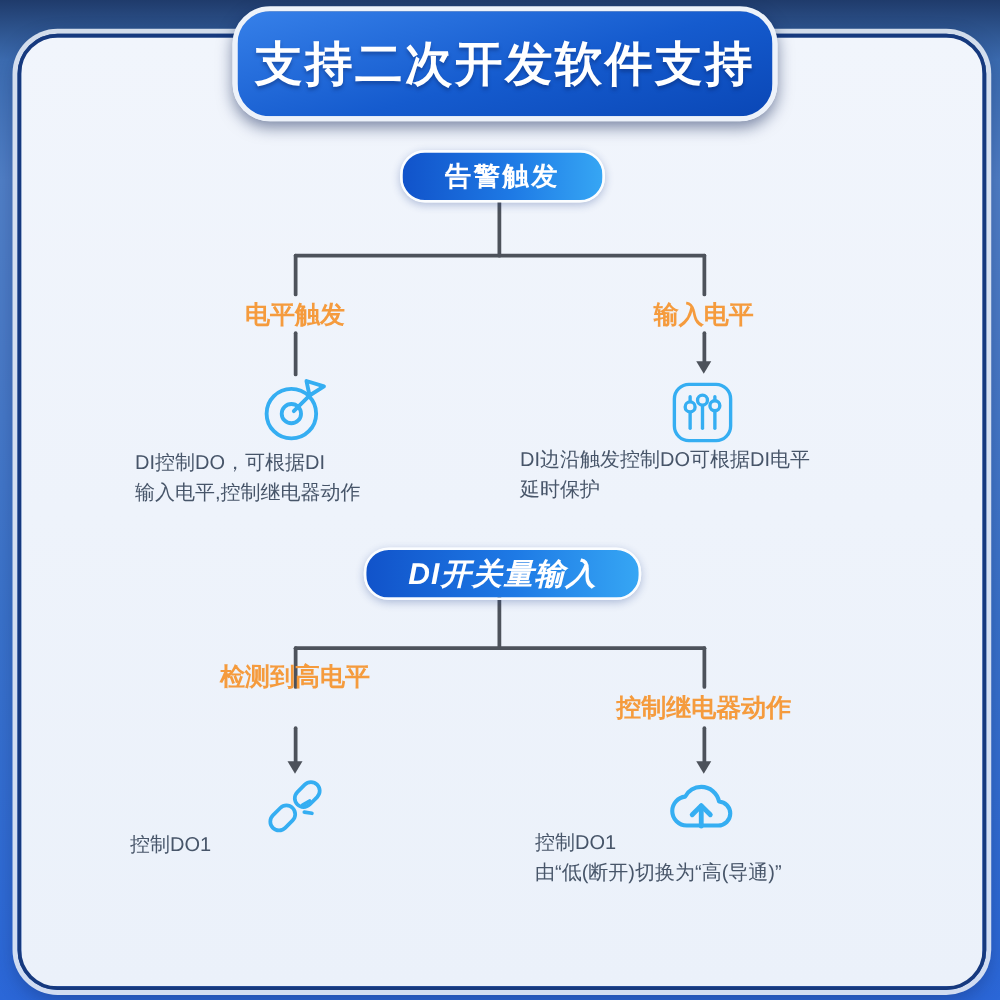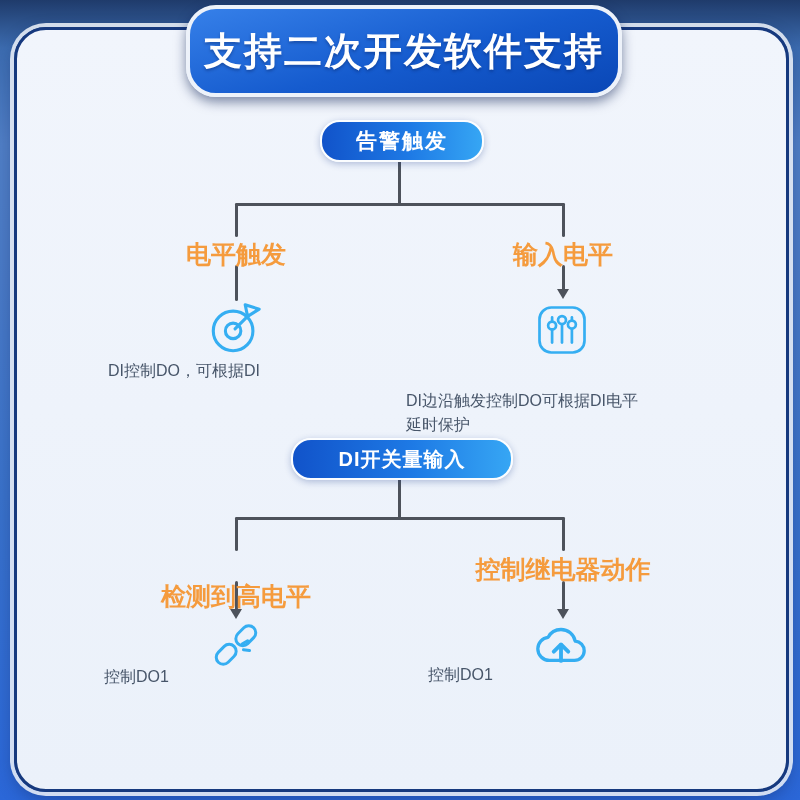--- a/index.html
+++ b/index.html
@@ -15,26 +15,26 @@
           border:4px solid #edf2fa;box-shadow:0 5px 12px rgba(8,28,80,.5);
           display:flex;align-items:center;justify-content:center;z-index:6;}
   .banner-text{color:#ffffff;font-size:38px;font-weight:bold;letter-spacing:2px;white-space:nowrap;
                text-shadow:0 2px 3px rgba(5,25,80,.35);}
   .node{position:absolute;height:38px;border-radius:20px;z-index:4;
         background:linear-gradient(90deg,#1153ca 0%,#1e7ae5 55%,#36a6f4 100%);
         border:2.5px solid #fbfdff;box-shadow:0 2px 7px rgba(25,60,140,.3);
         display:flex;align-items:center;justify-content:center;
         color:#fff;font-weight:bold;white-space:nowrap;text-align:right;}
   .node-1{left:320px;top:120px;width:160px;font-size:21px;letter-spacing:2px;}
-  .node-2{left:291px;top:438px;width:218px;font-size:20px;letter-spacing:1px;}
+  .node-2{left:291px;top:438px;width:218px;font-size:24px;letter-spacing:1px;font-style:italic;}
   .vline{position:absolute;width:3px;background:#4d525b;border-radius:2px;z-index:2;}
   .hline{position:absolute;height:3px;background:#4d525b;border-radius:2px;z-index:2;}
   .ah{position:absolute;width:0;height:0;z-index:2;
       border-left:6px solid transparent;border-right:6px solid transparent;border-top:10px solid #4d525b;}
-  .branch-label{position:absolute;color:#F59B3D;font-size:25px;font-weight:bold;
+  .branch-label{position:absolute;color:#F59B3D;font-size:20px;font-weight:bold;
                 text-align:center;white-space:nowrap;z-index:3;}
   .desc{position:absolute;color:#475569;font-size:16px;line-height:24px;text-align:left;z-index:3;}
   .icon{position:absolute;z-index:3;}
   .icon svg{display:block;}
 </style>
 </head>
 <body>
 
 <div class="stage">
   <div class="panel"></div>
@@ -75,36 +75,37 @@
       <line x1="30" y1="16" x2="30" y2="44"></line>
       <line x1="41" y1="16" x2="41" y2="44"></line>
       <circle cx="19" cy="25" r="4.4" fill="#eef3fb"></circle>
       <circle cx="30" cy="19" r="4.4" fill="#eef3fb"></circle>
       <circle cx="41" cy="24" r="4.4" fill="#eef3fb"></circle>
     </svg>
   </div>
 
   <div class="desc" style="left:108px;top:359px;width:260px;">
     <div>DI控制DO，可根据DI</div>
+    <div>输入电平,控制继电器动作</div>
   </div>
-  <div class="desc" style="left:406px;top:357px;width:270px;margin-top:32px;">
+  <div class="desc" style="left:416px;top:357px;width:270px;">
     <div>DI边沿触发控制DO可根据DI电平</div>
     <div>延时保护</div>
   </div>
 
   <div class="node node-2">
     <span>DI开关量输入</span>
   </div>
 
   <div class="vline" style="left:398px;top:476px;height:44px;"></div>
   <div class="hline" style="left:235px;top:517px;width:330px;"></div>
   <div class="vline" style="left:235px;top:517px;height:34px;"></div>
   <div class="vline" style="left:562px;top:517px;height:34px;"></div>
 
-  <div class="branch-label" style="left:146px;top:580px;width:180px;">检测到高电平</div>
+  <div class="branch-label" style="left:146px;top:528px;width:180px;">检测到高电平</div>
   <div class="branch-label" style="left:473px;top:553px;width:180px;">控制继电器动作</div>
 
   <div class="vline" style="left:235px;top:581px;height:30px;"></div>
   <div class="ah" style="left:230px;top:609px;"></div>
   <div class="vline" style="left:562px;top:581px;height:30px;"></div>
   <div class="ah" style="left:557px;top:609px;"></div>
 
   <div class="icon" style="left:208px;top:617px;">
     <svg width="56" height="56" viewBox="0 0 60 60" fill="none" stroke="#35AEF2" stroke-width="3.2" stroke-linecap="round" stroke-linejoin="round">
       <rect x="7.5" y="32.5" width="24" height="15" rx="7.5" transform="rotate(-45 19.5 40)"></rect>
@@ -122,14 +123,15 @@
       <line x1="30" y1="47.5" x2="30" y2="31" stroke-width="4"></line>
       <path d="M22.5 38 L30 30.5 L37.5 38" stroke-width="4"></path>
     </svg>
   </div>
 
   <div class="desc" style="left:104px;top:665px;width:284px;">
     <div>控制DO1</div>
   </div>
   <div class="desc" style="left:428px;top:663px;width:284px;">
     <div>控制DO1</div>
+    <div>由“低(断开)切换为“高(导通)”</div>
   </div>
 </div>
 
 </body></html>

